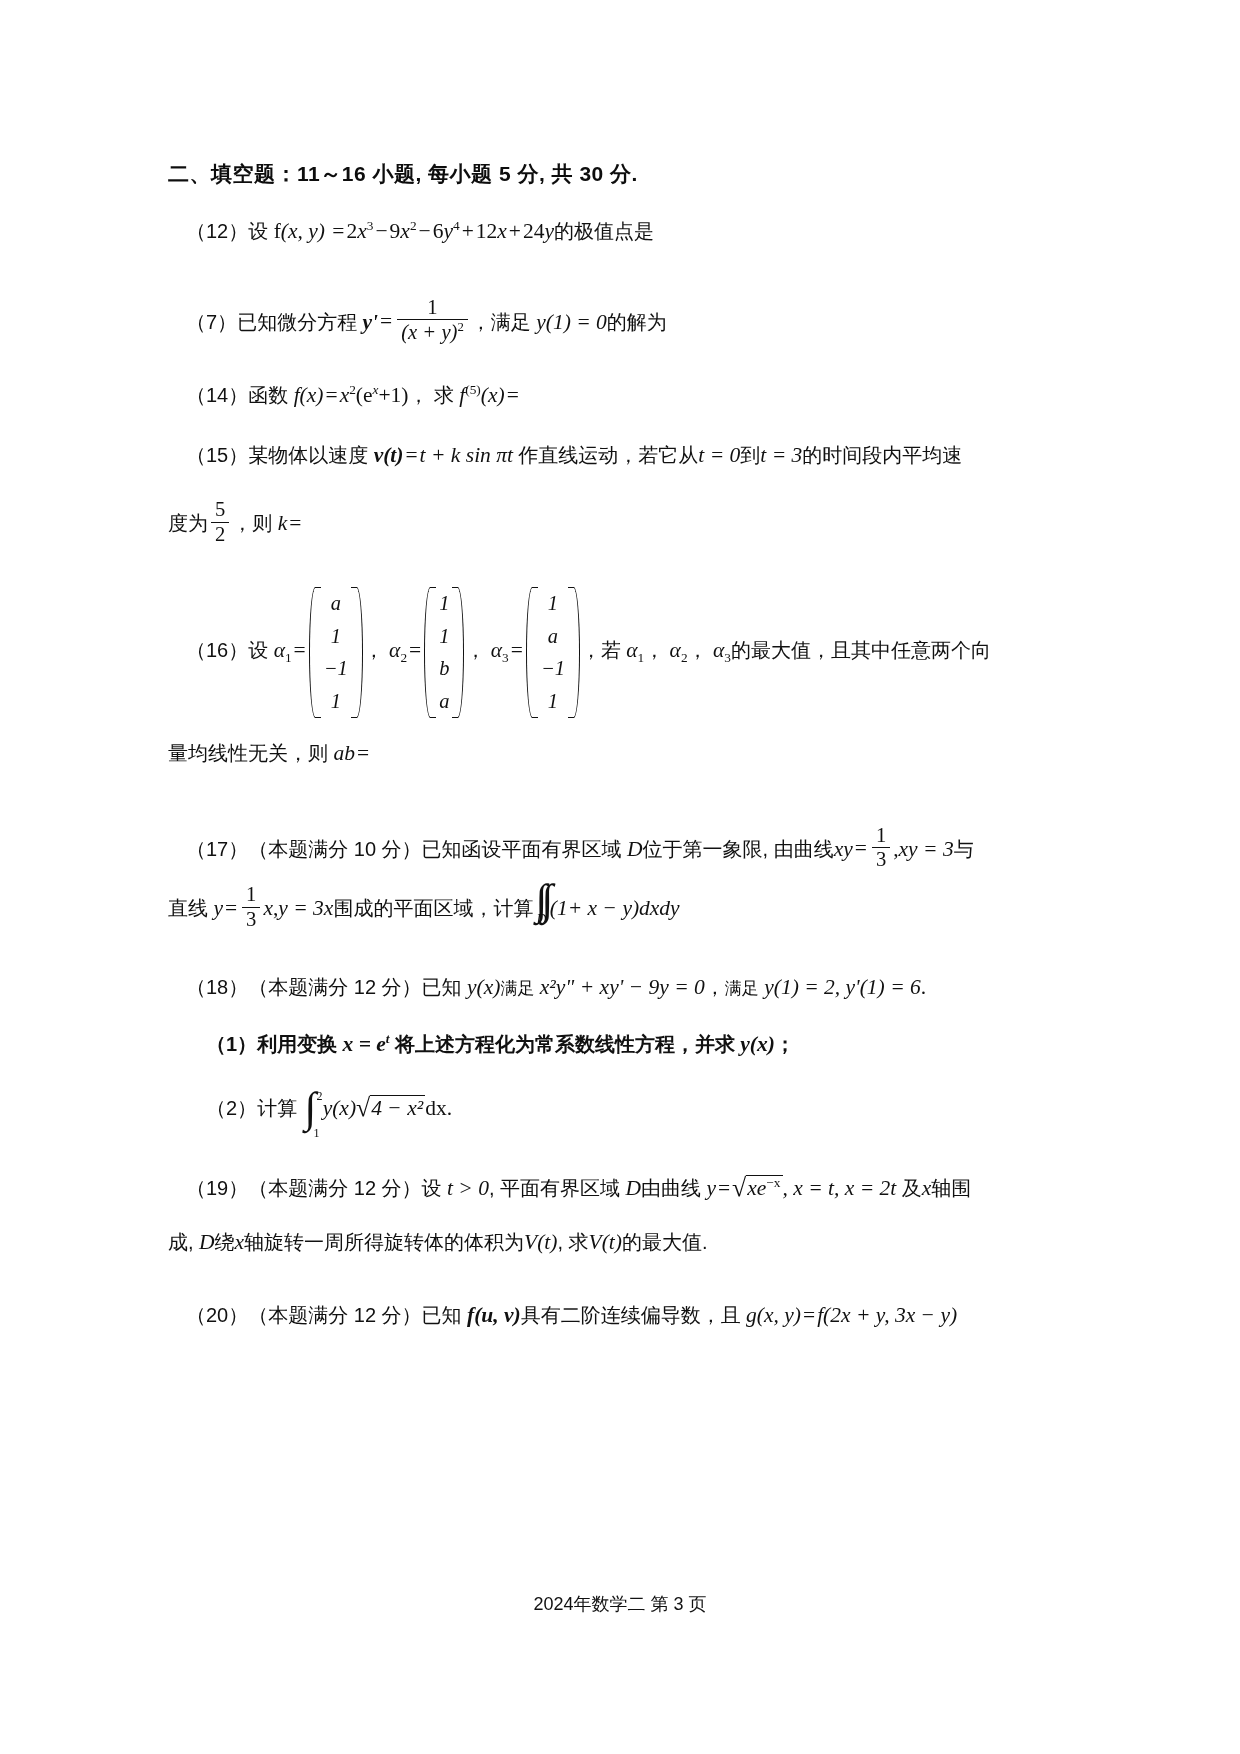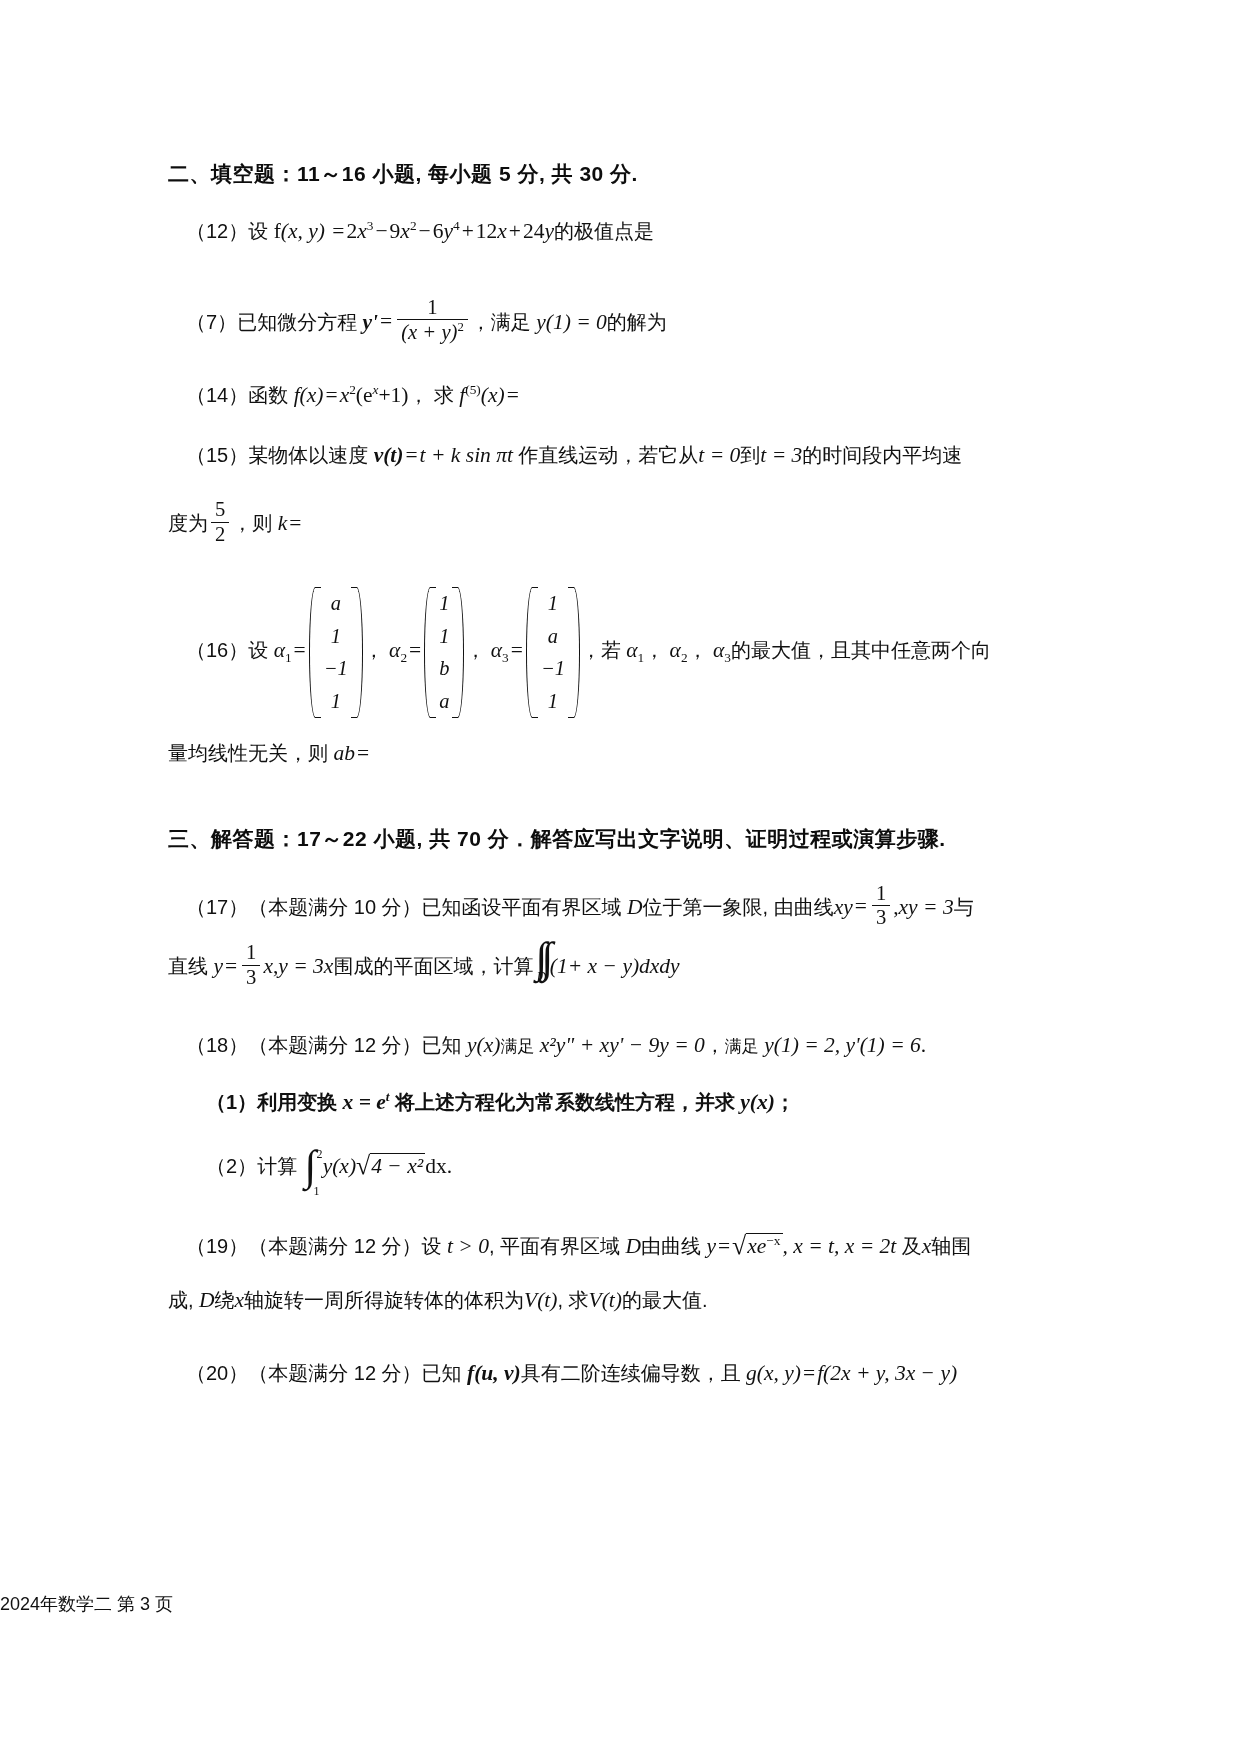--- a/index.html
+++ b/index.html
@@ -119,21 +119,21 @@
   .sqrt { display: inline-block; white-space: nowrap; }
   .sqrt .rad { font-size: 1.2em; vertical-align: -0.05em; }
   .sqrt .bod { border-top: 1.4px solid #111; padding: 0 2px 0 1px; }
 
   
   .footer {
     position: absolute;
     left: 0;
     top: 1592px;
     width: 1240px;
-    text-align: left;
+    text-align: center;
     font-size: 18px;
     font-family: "Liberation Sans", "DejaVu Sans", sans-serif;
     color: #111;
   }
 </style>
 </head>
 <body>
 
 <div class="page">
   <div class="content">
@@ -192,21 +192,20 @@
           </span></span><span class="cn">，</span><span class="cn">若</span>
       <span class="m">α</span><sub class="e">1</sub><span class="cn">，</span>
       <span class="m">α</span><sub class="e">2</sub><span class="cn">，</span>
       <span class="m">α</span><sub class="e">3</sub><span class="cn">的最大值，且其中任意两个向</span>
     </div>
     <div class="qline noindent" style="margin-bottom:54px;">
       <span class="cn">量均线性无关，则</span>
       <span class="m">ab</span><span class="op">=</span>
     </div>
 
-    <div class="sec-head" style="margin-bottom:30px;">三、解答题：17～22 小题, 共 70 分．解答应写出文字说明、证明过程或演算步骤.</div>
 
     <div class="qline indent" style="margin-bottom:14px;">
       <span class="cn">（17）</span><span class="cn">（本题满分 10 分）</span><span class="cn">已知函设平面有界区域</span>
       <span class="m">D</span><span class="cn">位于第一象限, 由曲线</span><span class="m">xy</span><span class="op">=</span><span class="frac"><span class="nu mr">1</span><span class="de mr">3</span></span><span class="mr">,</span><span class="m">xy = 3</span><span class="cn">与</span>
     </div>
     <div class="qline noindent" style="margin-bottom:40px;">
       <span class="cn">直线</span>
       <span class="m">y</span><span class="op">=</span><span class="frac"><span class="nu mr">1</span><span class="de mr">3</span></span><span class="m">x</span><span class="mr">,</span><span class="m">y = 3x</span><span class="cn">围成的平面区域，计算</span><span class="dblint"><span class="sym">∫∫</span><span class="sub">D</span></span><span class="m">(1+ x − y)dxdy</span>
     </div>
 

